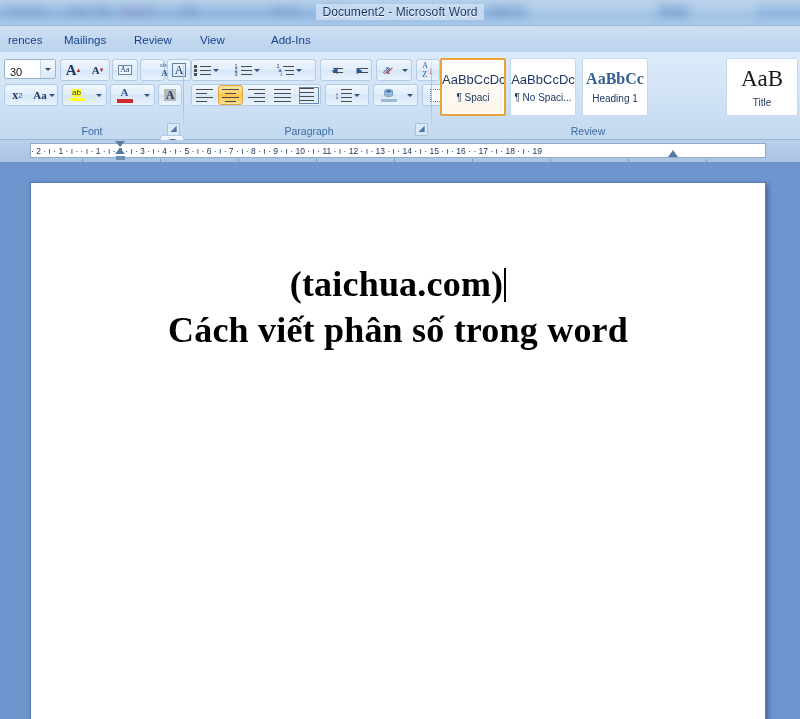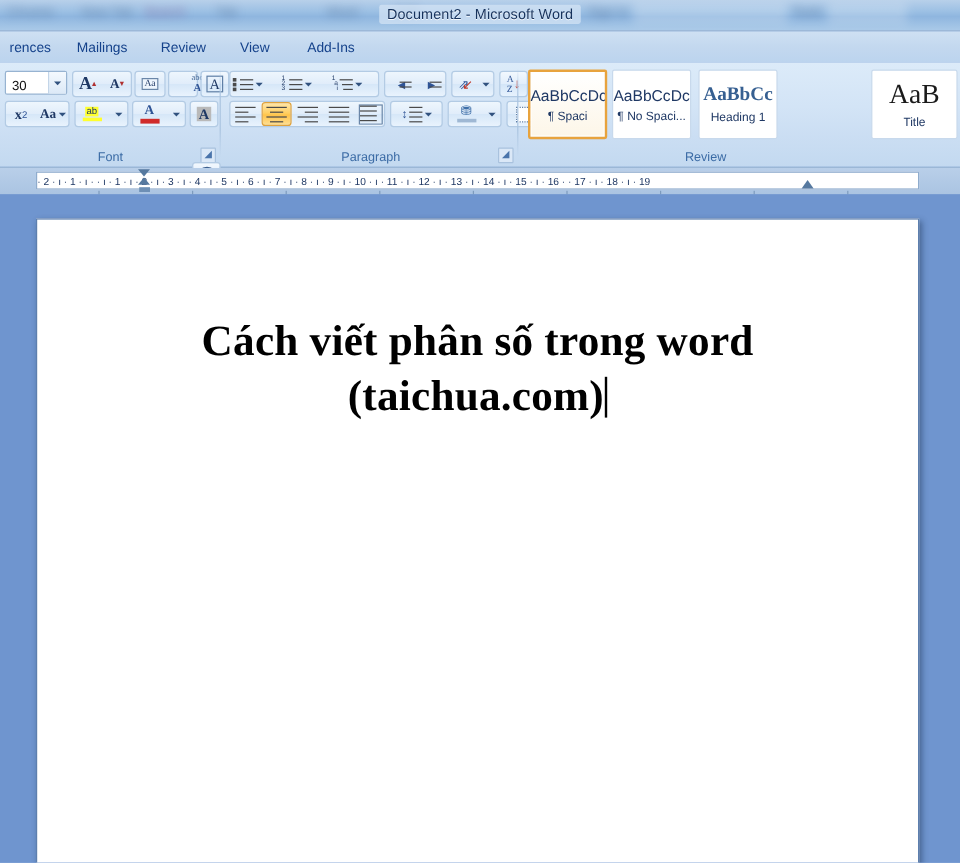--- a/index.html
+++ b/index.html
@@ -225,21 +225,21 @@
     <div class="title-text">
       <span>Document2 - Microsoft Word</span>
     </div>
   </div>
 
   <div class="tabstrip">
     <div class="tab" style="left:0px">rences</div>
     <div class="tab" style="left:56px">Mailings</div>
     <div class="tab" style="left:126px">Review</div>
     <div class="tab" style="left:192px">View</div>
-    <div class="tab" style="left:248px">Add-Ins</div>
+    <div class="tab" style="left:263px">Add-Ins</div>
   </div>
 
   <div class="ribbon">
 
     <div class="group" style="left:0px;width:184px;">
 
       <div class="combo" style="left:4px;top:6px;width:52px;height:20px;">
         <span class="val">30</span>
         <span class="cbtn">
             <span class="caret"></span>
@@ -489,21 +489,21 @@
       <span class="t"></span>
         <span class="b"></span>
         <span class="s"></span>
     </div>
     <div class="indent-r"></div>
   </div>
 
   <div class="docarea">
     <div class="page">
       <div class="doctext">
-        <div>Cách viết phân số trong word</div>
         <div>
           <span class="l2">(taichua.com)</span><span class="caret-bar"></span>
         </div>
+        <div>Cách viết phân số trong word</div>
       </div>
     </div>
   </div>
 
 </div>
 
 </body></html>

